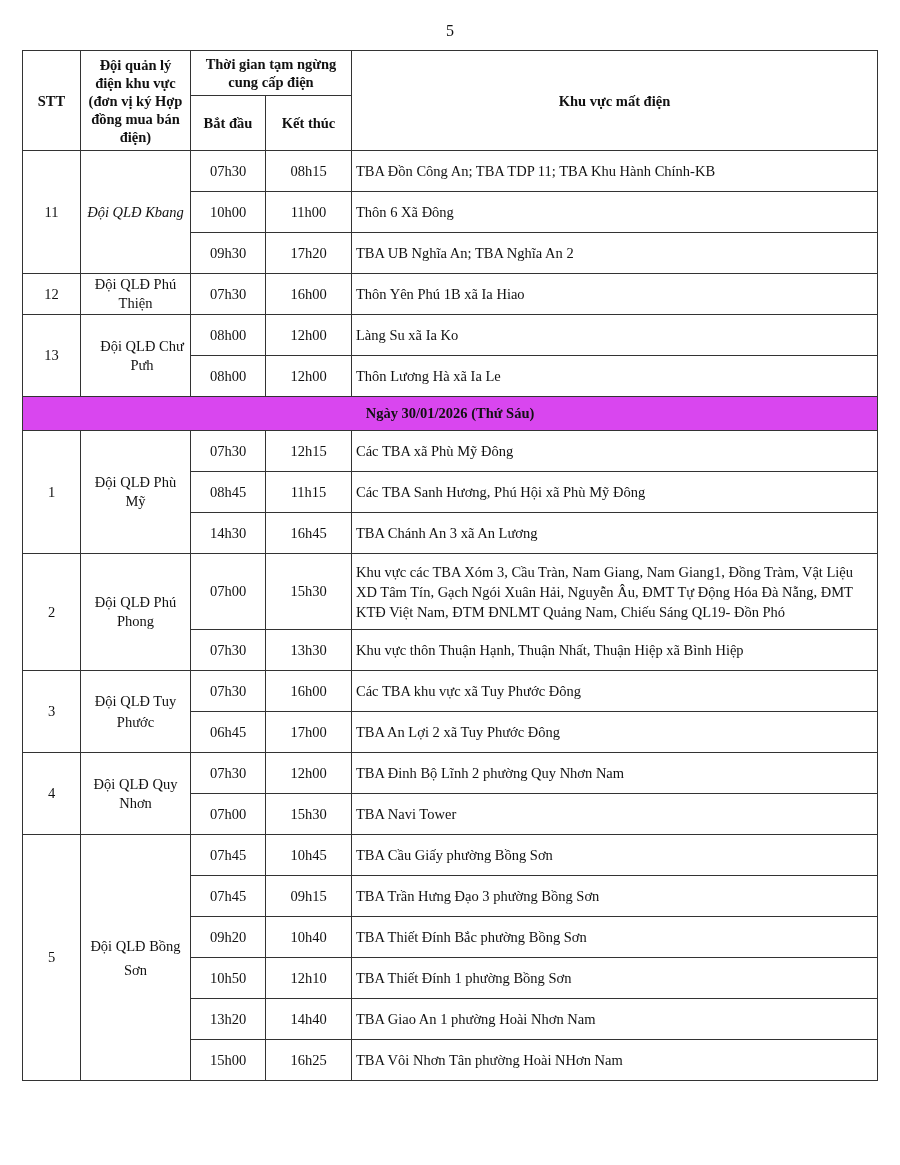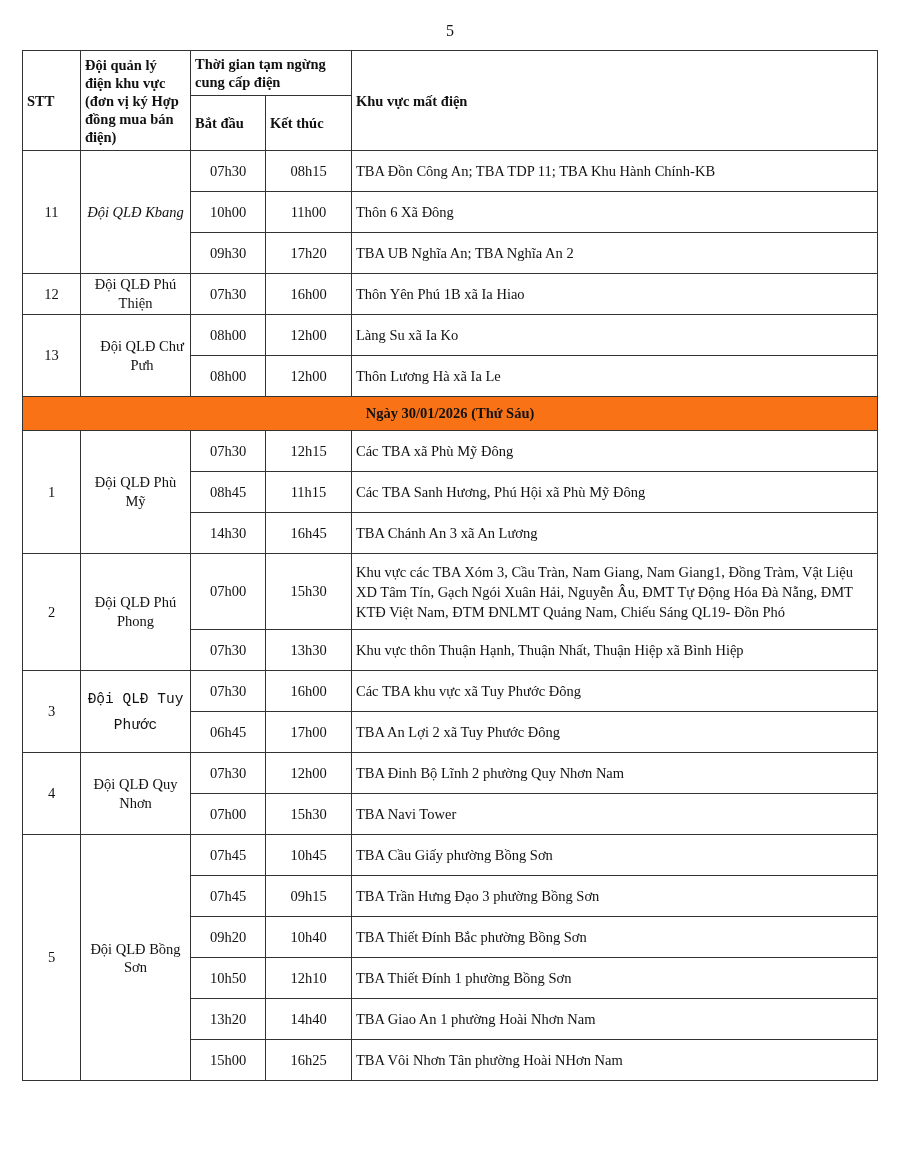--- a/index.html
+++ b/index.html
@@ -1,23 +1,23 @@
 <!DOCTYPE html>
 <html><head>
 <meta charset="utf-8">
 <style>
   html, body { margin:0; padding:0; background:#ffffff; }
   body { width:900px; height:1165px; position:relative; font-family:"Liberation Serif", serif; color:#111; overflow:hidden; }
   .page-number { position:absolute; top:22px; left:0; width:900px; text-align:center; font-size:16px; }
   table.schedule { position:absolute; top:50px; left:22px; width:856px; border-collapse:collapse; table-layout:fixed; font-size:14.5px; }
   table.schedule td, table.schedule th { border:1.4px solid #333; padding:0 4px; vertical-align:middle; }
-  th { font-weight:bold; text-align:left; line-height:18px; }
+  th { font-weight:bold; text-align:center; line-height:18px; }
   td.c { text-align:center; }
   td.area { text-align:left; padding-left:4px; line-height:20px; }
-  .day-row td { background:#f97316; font-weight:bold; text-align:center; height:33px; }
+  .day-row td { background:#d946ef; font-weight:bold; text-align:center; height:33px; }
 </style>
 </head>
 <body>
 
 <div class="page-number">5</div>
 
 <table class="schedule">
   <colgroup>
     <col style="width:58px">
       <col style="width:110px">
@@ -105,21 +105,21 @@
         <td class="c">15h30</td>
         <td class="area">Khu vực các TBA Xóm 3, Cầu Tràn, Nam Giang, Nam Giang1, Đồng Tràm, Vật Liệu XD Tâm Tín, Gạch Ngói Xuân Hải, Nguyễn Âu, ĐMT Tự Động Hóa Đà Nẵng, ĐMT KTĐ Việt Nam, ĐTM ĐNLMT Quảng Nam, Chiếu Sáng QL19- Đồn Phó</td>
       </tr>
       <tr style="height: 41px;">
         <td class="c">07h30</td>
         <td class="c">13h30</td>
         <td class="area">Khu vực thôn Thuận Hạnh, Thuận Nhất, Thuận Hiệp xã Bình Hiệp</td>
       </tr>
       <tr style="height: 41px;">
         <td class="c" rowspan="2">3</td>
-        <td class="c" rowspan="2" style="line-height: 26px; font-family: Liberation Mono, monospace;">Đội QLĐ Tuy Phước</td>
+        <td class="c" rowspan="2" style="line-height: 21px;">Đội QLĐ Tuy Phước</td>
         <td class="c">07h30</td>
         <td class="c">16h00</td>
         <td class="area">Các TBA khu vực xã Tuy Phước Đông</td>
       </tr>
       <tr style="height: 41px;">
         <td class="c">06h45</td>
         <td class="c">17h00</td>
         <td class="area">TBA An Lợi 2 xã Tuy Phước Đông</td>
       </tr>
       <tr style="height: 41px;">
@@ -129,21 +129,21 @@
         <td class="c">12h00</td>
         <td class="area">TBA Đinh Bộ Lĩnh 2 phường Quy Nhơn Nam</td>
       </tr>
       <tr style="height: 41px;">
         <td class="c">07h00</td>
         <td class="c">15h30</td>
         <td class="area">TBA Navi Tower</td>
       </tr>
       <tr style="height: 41px;">
         <td class="c" rowspan="6">5</td>
-        <td class="c" rowspan="6" style="line-height: 18px;">Đội QLĐ Bồng Sơn</td>
+        <td class="c" rowspan="6" style="line-height: 24px;">Đội QLĐ Bồng Sơn</td>
         <td class="c">07h45</td>
         <td class="c">10h45</td>
         <td class="area">TBA Cầu Giấy phường Bồng Sơn</td>
       </tr>
       <tr style="height: 41px;">
         <td class="c">07h45</td>
         <td class="c">09h15</td>
         <td class="area">TBA Trần Hưng Đạo 3 phường Bồng Sơn</td>
       </tr>
       <tr style="height: 41px;">

